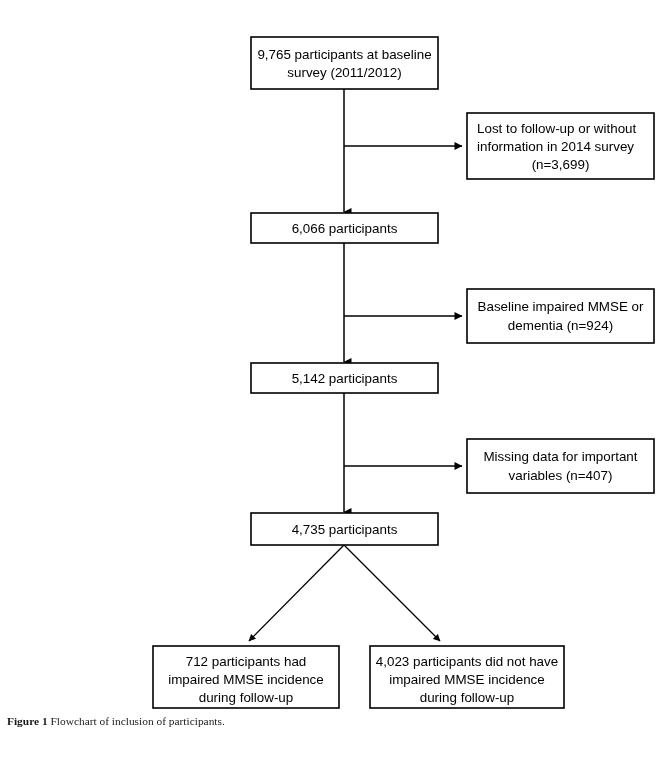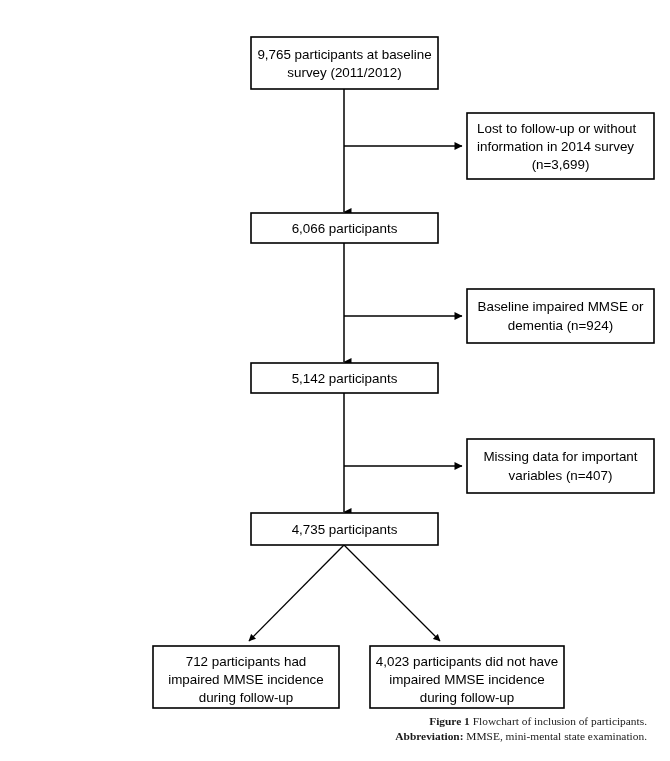--- a/index.html
+++ b/index.html
@@ -50,21 +50,20 @@
     left: 7px;
     top: 714px;
     width: 640px;
     font-family: "Liberation Serif", serif;
     font-size: 11.4px;
     line-height: 15.2px;
     color: #1a1a1a;
   }
   .caption-line {
     white-space: nowrap;
-    text-align: right;
   }
   .caption-label {
     font-weight: bold;
   }
 </style>
 </head>
 <body>
 
 <svg id="flow-canvas" viewBox="0 0 670 710">
 
@@ -145,17 +144,13 @@
     <text class="node-text" x="467" y="702" text-anchor="middle">during follow-up</text>
   </g>
 
 </svg>
 
 <div class="caption">
   <div class="caption-line">
     <span class="caption-label">Figure 1</span>
     <span>Flowchart of inclusion of participants.</span>
   </div>
-  <div class="caption-line">
-    <span class="caption-label">Abbreviation:</span>
-    <span>MMSE, mini-mental state examination.</span>
-  </div>
 </div>
 
 </body></html>

